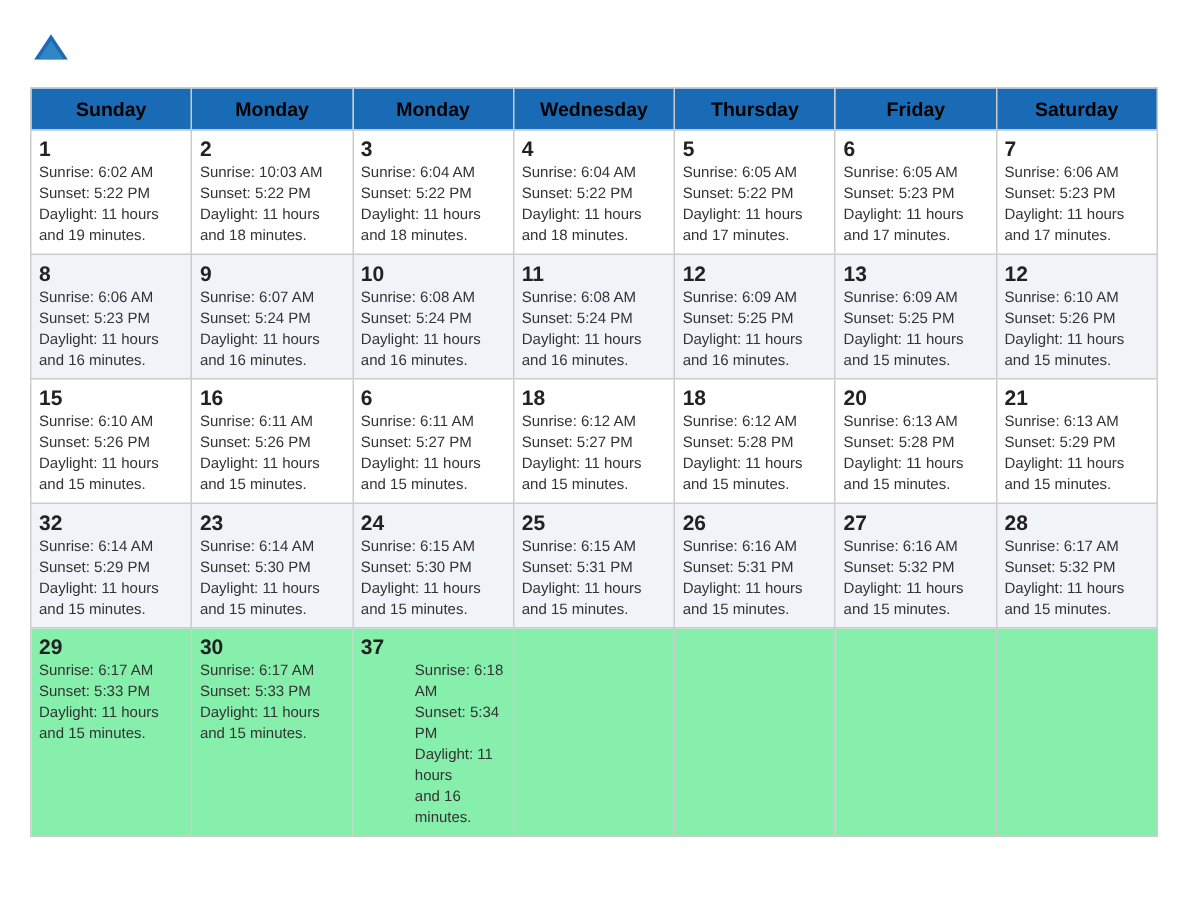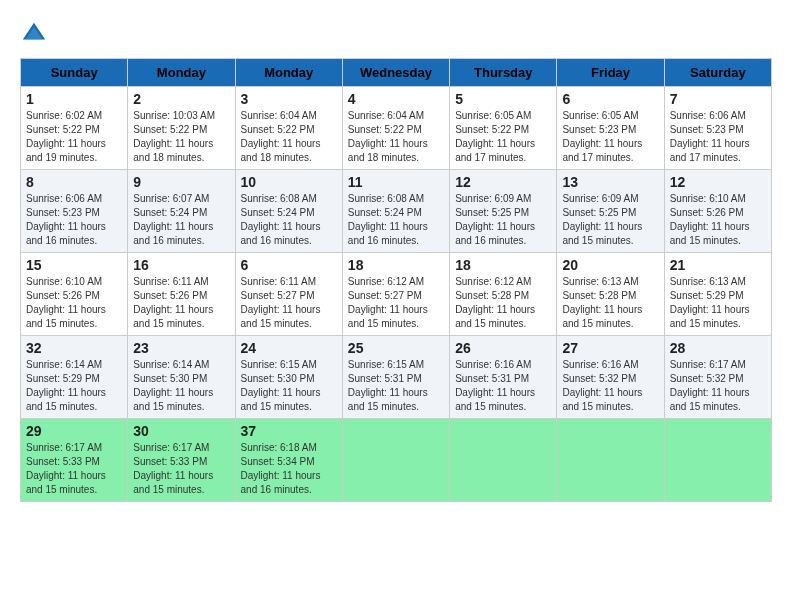--- a/index.html
+++ b/index.html
@@ -334,21 +334,21 @@
         </td>
         <td>
           <span class="day-num">30</span>
           <div class="day-info" style="white-space: pre-line;">Sunrise: 6:17 AM
 Sunset: 5:33 PM
 Daylight: 11 hours
 and 15 minutes.</div>
         </td>
         <td>
           <span class="day-num">37</span>
-          <div class="day-info" style="white-space: pre-line;">Sunrise: 6:18 AM
+          <div class="day-info" style="white-space: pre-line; margin-left: 36px;">Sunrise: 6:18 AM
 Sunset: 5:34 PM
 Daylight: 11 hours
 and 16 minutes.</div>
         </td>
         <td></td>
         <td></td>
         <td></td>
         <td></td>
       </tr>
     </tbody>

